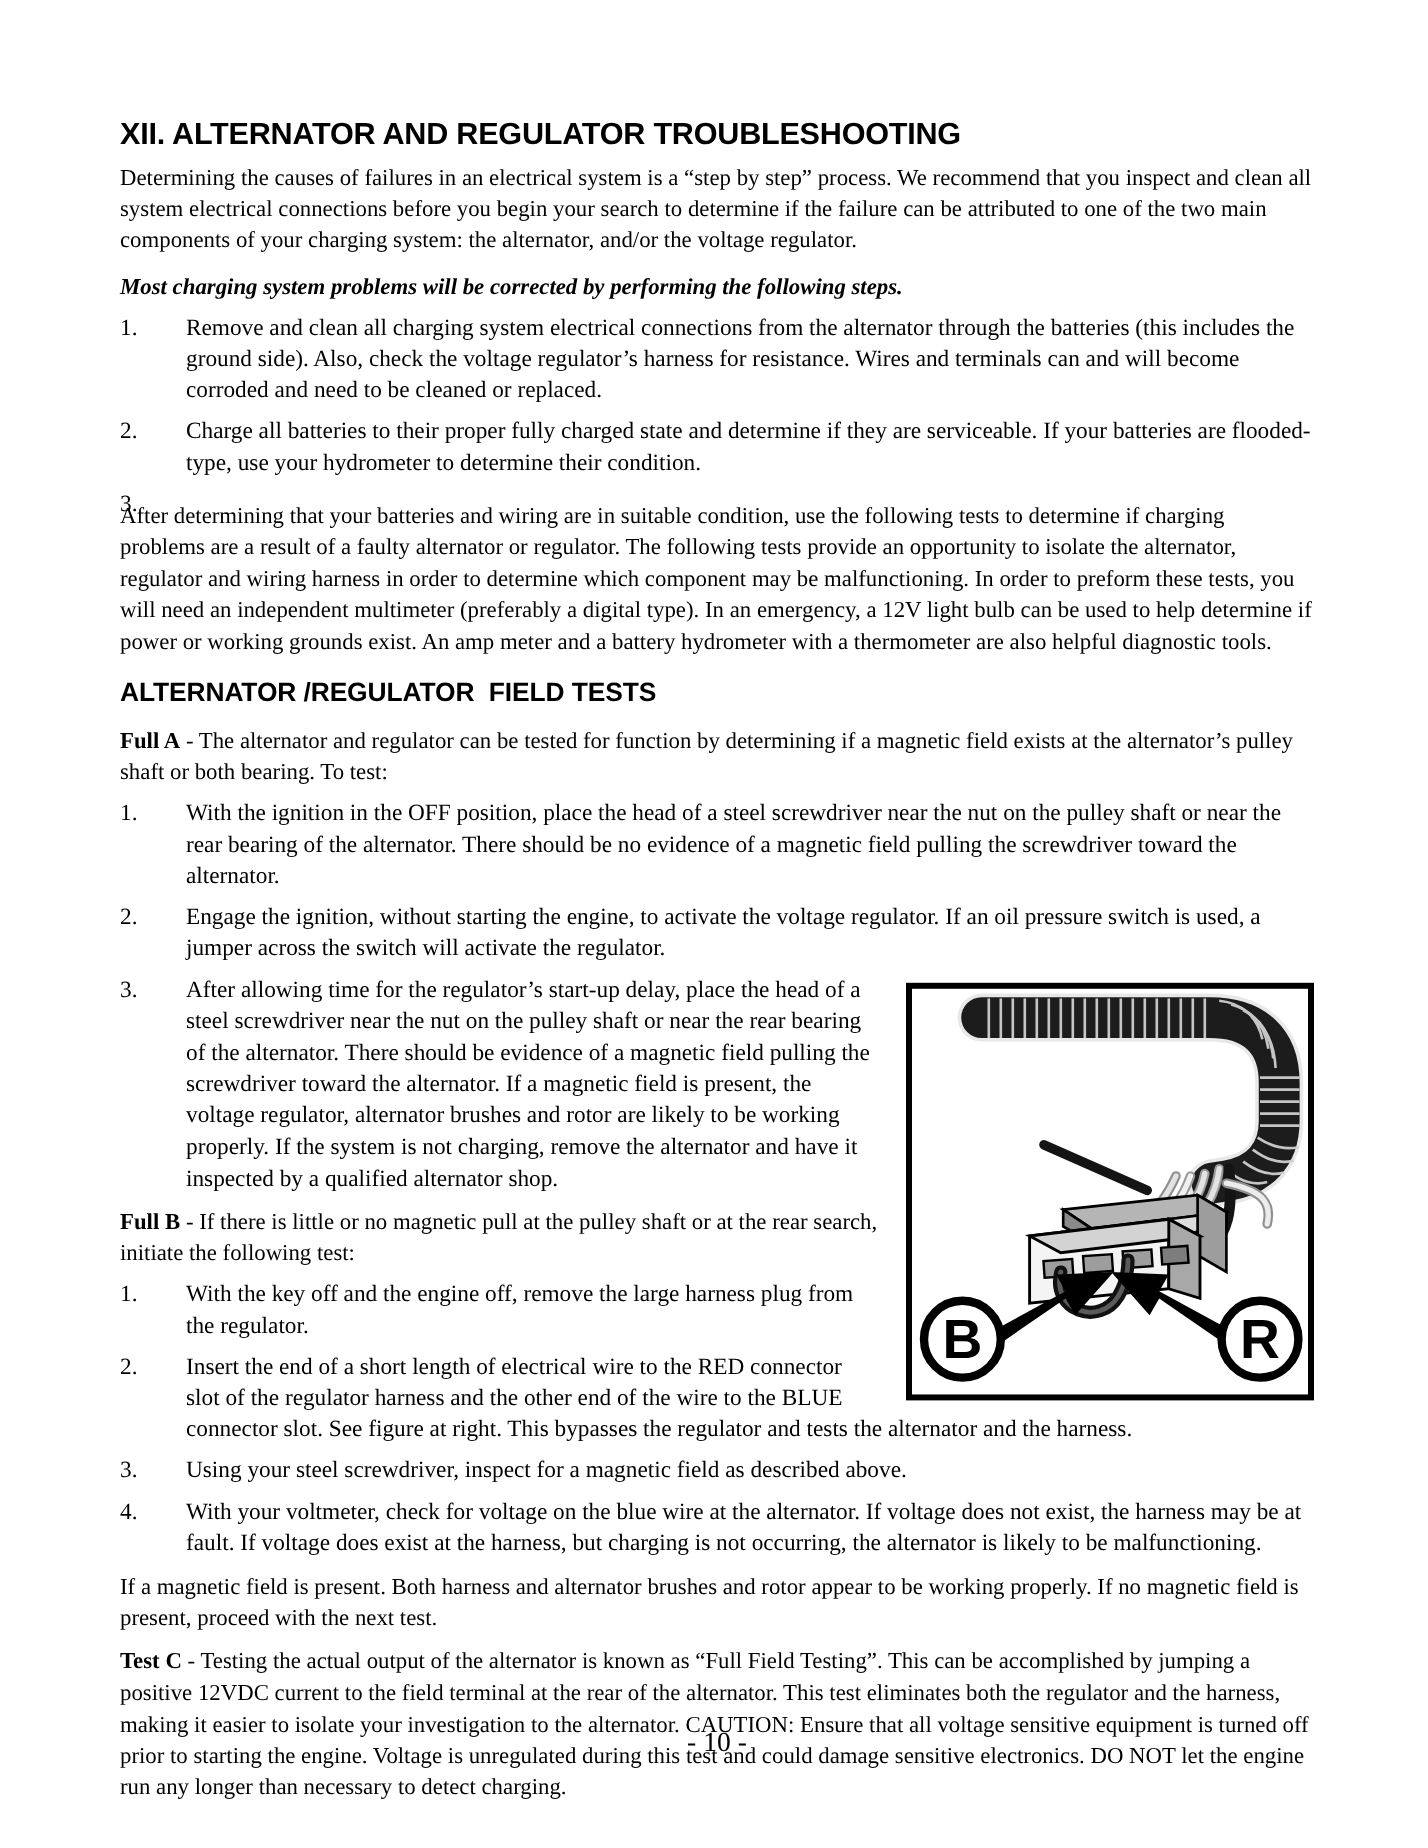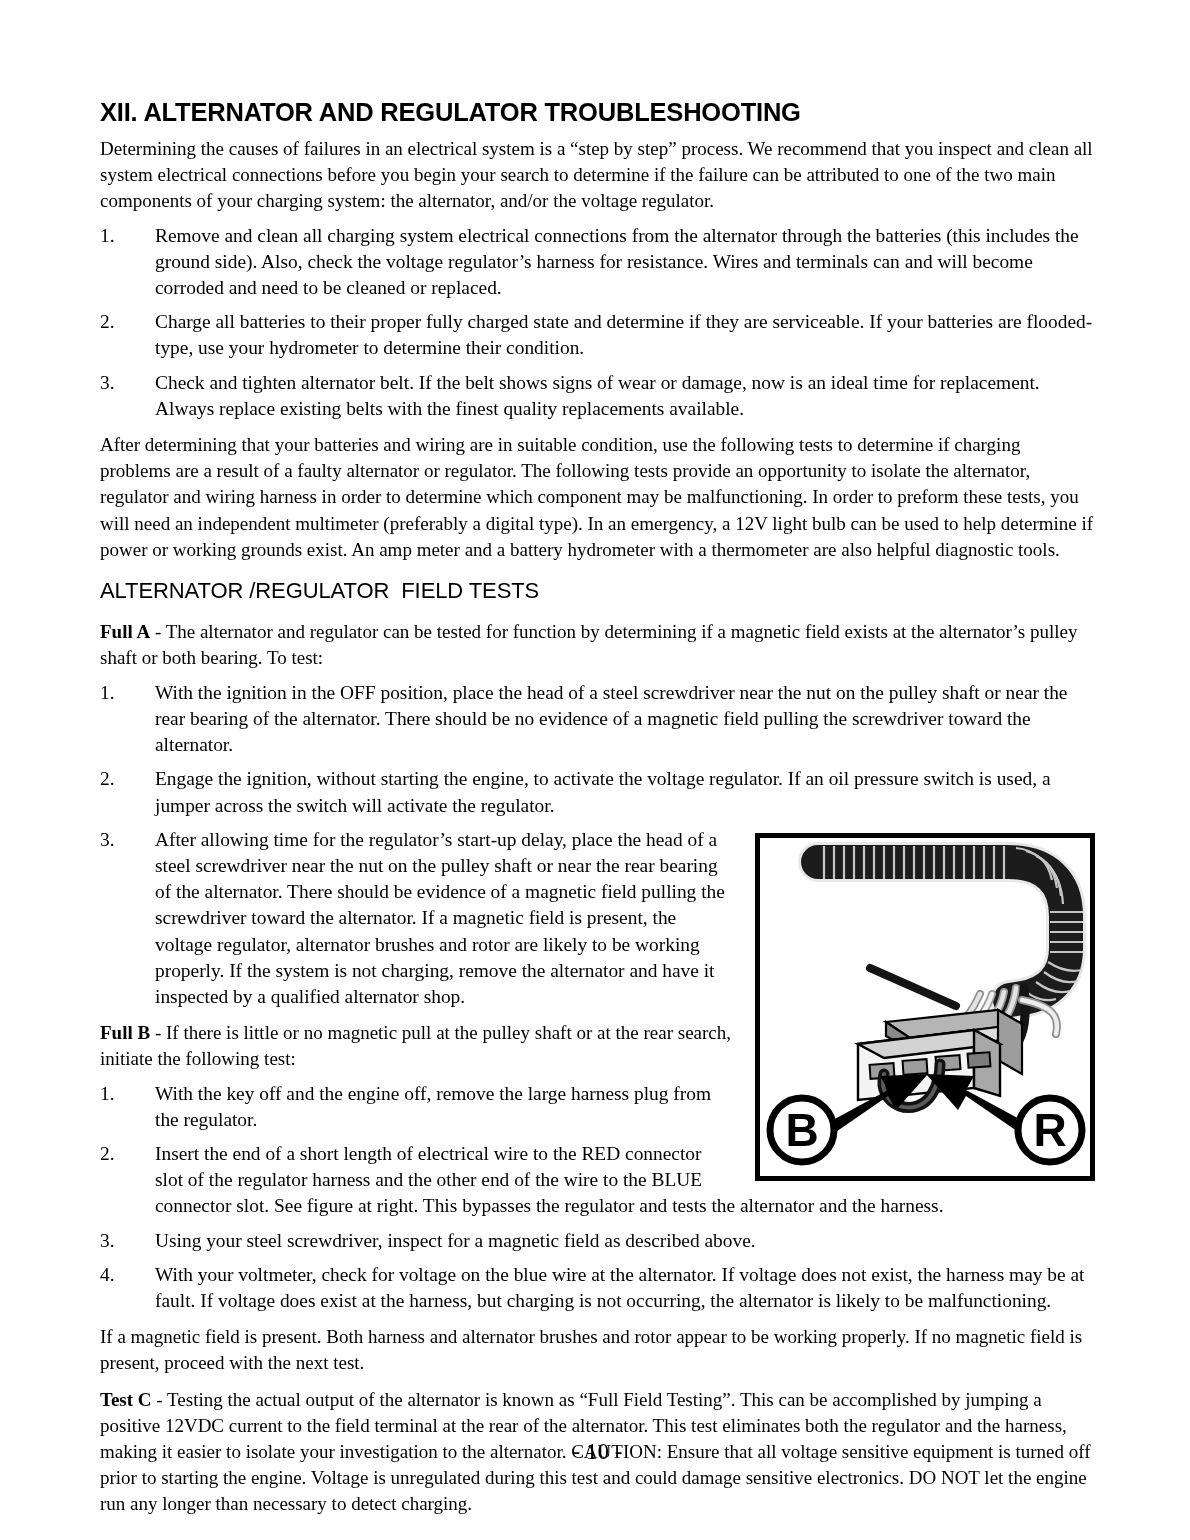--- a/index.html
+++ b/index.html
@@ -28,21 +28,21 @@
     font-family: "Liberation Sans", "DejaVu Sans", sans-serif;
     font-weight: bold;
     font-size: 25.5px;
     letter-spacing: -0.2px;
     margin: 0;
     padding-top: 98px;
     line-height: 1.1;
   }
   .h2 {
     font-family: "Liberation Sans", "DejaVu Sans", sans-serif;
-    font-weight: normal;
+    font-weight: bold;
     font-size: 22px;
     letter-spacing: -0.1px;
     margin: 0;
     padding-top: 16px;
     padding-bottom: 6px;
     line-height: 1.1;
     white-space: pre;
   }
 
   
@@ -117,33 +117,33 @@
 </style>
 </head>
 <body>
 
 <div class="page">
 
   <h1 class="h1">XII. ALTERNATOR AND REGULATOR TROUBLESHOOTING</h1>
 
   <p class="para">Determining the causes of failures in an electrical system is a “step by step” process. We recommend that you inspect and clean all system electrical connections before you begin your search to determine if the failure can be attributed to one of the two main components of your charging system: the alternator, and/or the voltage regulator.</p>
 
+  <p class="para italic">Most charging system problems will be corrected by performing the following steps.</p>
 
   <ol class="numlist">
     <li>
       <span class="num">1.</span>
       <span>Remove and clean all charging system electrical connections from the alternator through the batteries (this includes the ground side). Also, check the voltage regulator’s harness for resistance. Wires and terminals can and will become corroded and need to be cleaned or replaced.</span>
     </li>
     <li>
       <span class="num">2.</span>
       <span>Charge all batteries to their proper fully charged state and determine if they are serviceable. If your batteries are flooded-type, use your hydrometer to determine their condition.</span>
     </li>
     <li>
       <span class="num">3.</span>
-      <span>Check and tighten alternator belt. If the belt shows signs of wear or damage, now is an ideal time for replacement. Always replace existing belts with the finest quality replacements available.</span>
     </li>
   </ol>
 
   <p class="para">After determining that your batteries and wiring are in suitable condition, use the following tests to determine if charging problems are a result of a faulty alternator or regulator. The following tests provide an opportunity to isolate the alternator, regulator and wiring harness in order to determine which component may be malfunctioning.  In order to preform these tests, you will need an independent multimeter (preferably a digital type). In an emergency, a 12V light bulb can be used to help determine if power or working grounds exist. An amp meter and a battery hydrometer with a thermometer are also helpful diagnostic tools.</p>
 
   <h2 class="h2">ALTERNATOR /REGULATOR  FIELD TESTS</h2>
 
   <p class="para"><span class="lead">Full A</span><span> - The alternator and regulator can be tested for function by determining if a magnetic field exists at the alternator’s pulley shaft or both bearing. To test:</span></p>
 
   <ol class="numlist">

